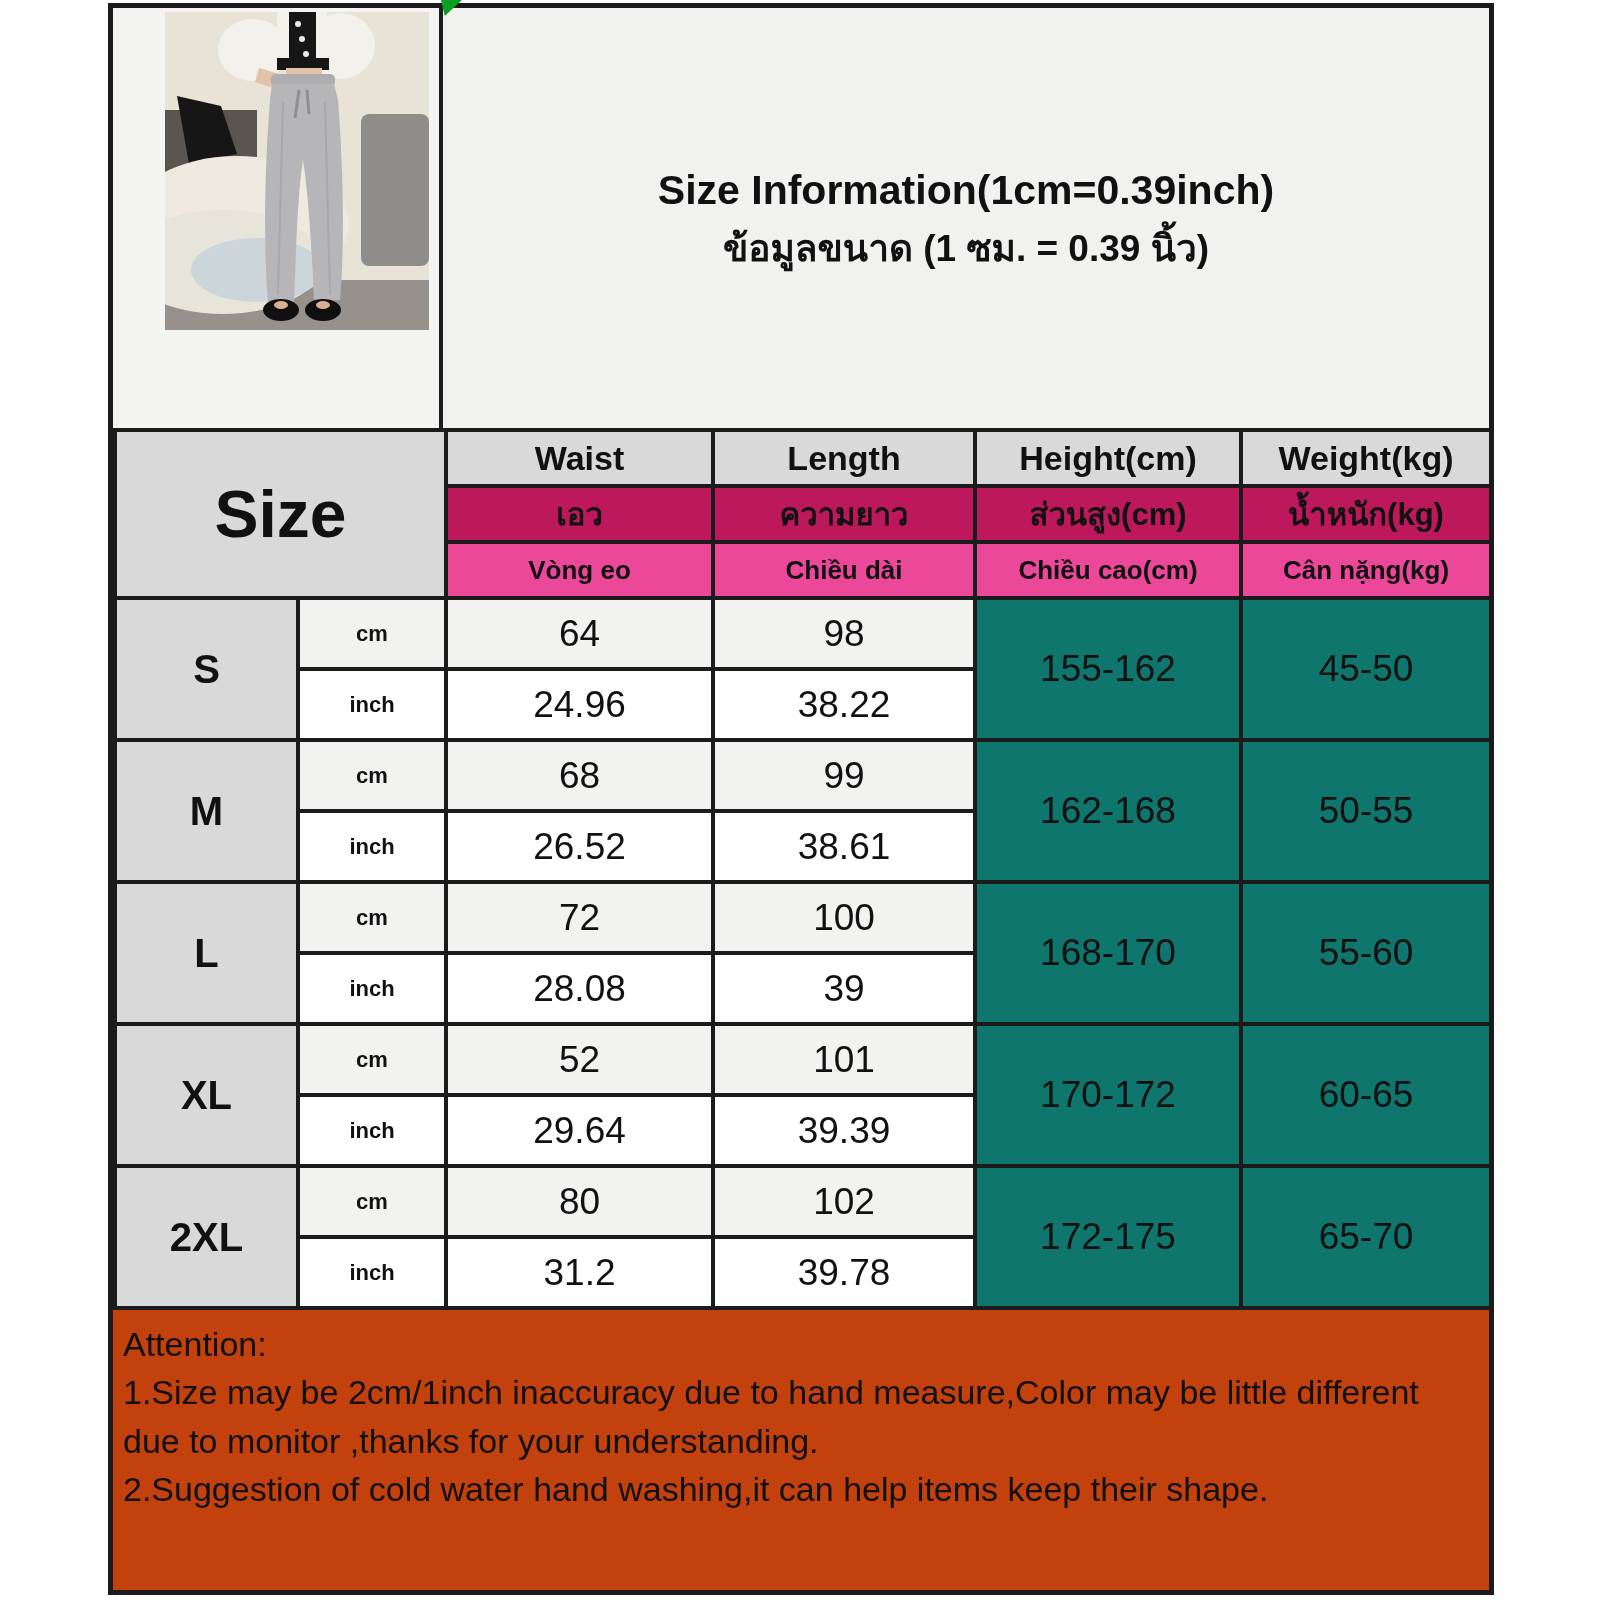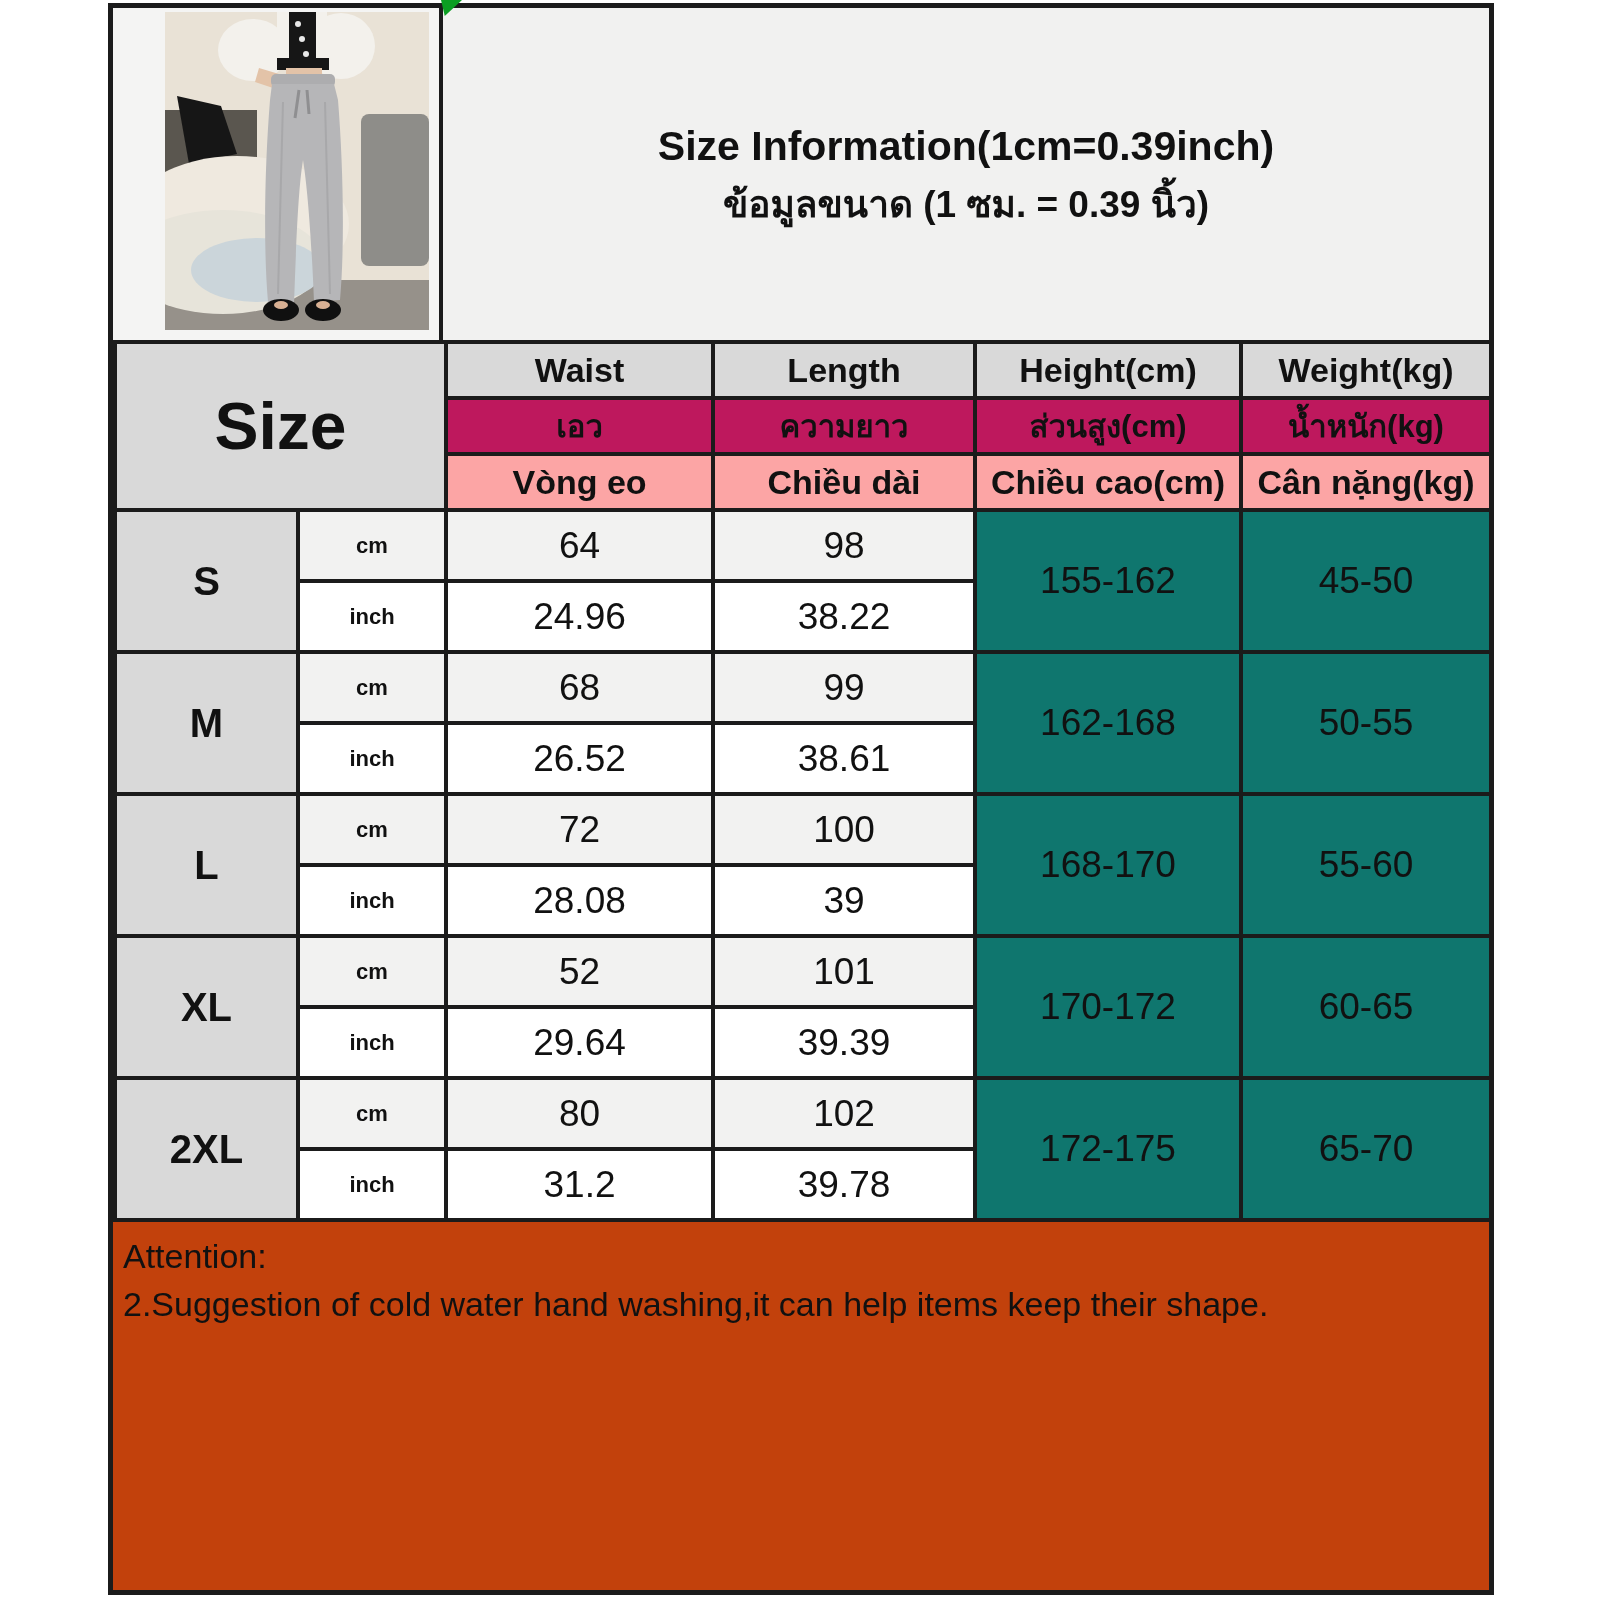--- a/index.html
+++ b/index.html
@@ -2,41 +2,41 @@
 <html><head>
 <meta charset="utf-8">
 <style>
   html,body{margin:0;padding:0;background:#ffffff;}
   .canvas{position:relative;width:1600px;height:1600px;background:#ffffff;overflow:hidden;
           font-family:"Liberation Sans","DejaVu Sans",sans-serif;color:#111;}
   .sheet{position:absolute;left:108px;top:3px;width:1386px;height:1592px;
          border:5px solid #1b1b1b;box-sizing:border-box;background:#ffffff;
          display:flex;flex-direction:column;}
   
-  .top-row{height:332px;display:flex;flex:none;}
+  .top-row{height:420px;display:flex;flex:none;}
   .photo-zone{width:330px;flex:none;box-sizing:border-box;border-right:4px solid #1b1b1b;
               background:#f4f4f3;display:flex;justify-content:flex-end;align-items:flex-start;
               padding:4px 10px 8px 52px;}
   .photo-zone svg{display:block;}
   .title-zone{flex:1;background:#f1f1f0;display:flex;flex-direction:column;
               justify-content:center;align-items:center;text-align:center;}
   .title-line{font-weight:bold;line-height:1.5;}
   .t-en{font-size:41px;}
   .t-th{font-size:37px;}
   .t-vi{font-size:41px;}
   .green-mark{position:absolute;left:333px;top:0;width:21px;height:16px;background:#0b9e22;
               clip-path:polygon(0 0,100% 0,18% 100%);}
   
   table.size-table{width:100%;border-collapse:collapse;table-layout:fixed;flex:none;}
   .size-table th,.size-table td{border:4px solid #1b1b1b;text-align:center;vertical-align:middle;
               padding:0;overflow:hidden;}
   .corner{background:#d9d9d9;font-size:66px;font-weight:bold;}
   .h-en{background:#d9d9d9;font-size:34px;font-weight:bold;height:52px;}
   .h-th{background:#be185d;font-size:31px;font-weight:bold;height:52px;}
-  .h-vi{background:#fca5a5;font-size:34px;font-weight:bold;height:52px;}
+  .h-vi{background:#ec4899;font-size:26px;font-weight:bold;height:52px;}
   .size-label{background:#d9d9d9;font-size:40px;font-weight:bold;}
   .unit{font-weight:bold;font-size:22px;}
   .val{font-size:37px;font-weight:normal;}
   .cm-row{background:#f2f2f1;}
   .inch-row{background:#ffffff;}
   .range{background:#0f766e;font-size:37px;}
   .data-sub{height:71px;}
   
   .attention{flex:1;background:#c2410c;padding:10px 24px 0 10px;font-size:34px;line-height:1.42;}
   .attention p{margin:0;}
@@ -194,19 +194,20 @@
         <tr class="data-sub">
           <td class="unit inch-row">inch</td>
           <td class="val inch-row">31.2</td>
           <td class="val inch-row">39.78</td>
         </tr>
       </tbody>
     </table>
 
     <div class="attention">
       <p>Attention:</p>
+      <p>1.Size may be 2cm/1inch inaccuracy due to hand measure,Color may be little different due to monitor ,thanks for your understanding.</p>
       <p>2.Suggestion of cold water hand washing,it can help items keep their shape.</p>
     </div>
 
   </div>
 
   <div class="green-mark" style="left:441px;"></div>
 </div>
 
 </body></html>

